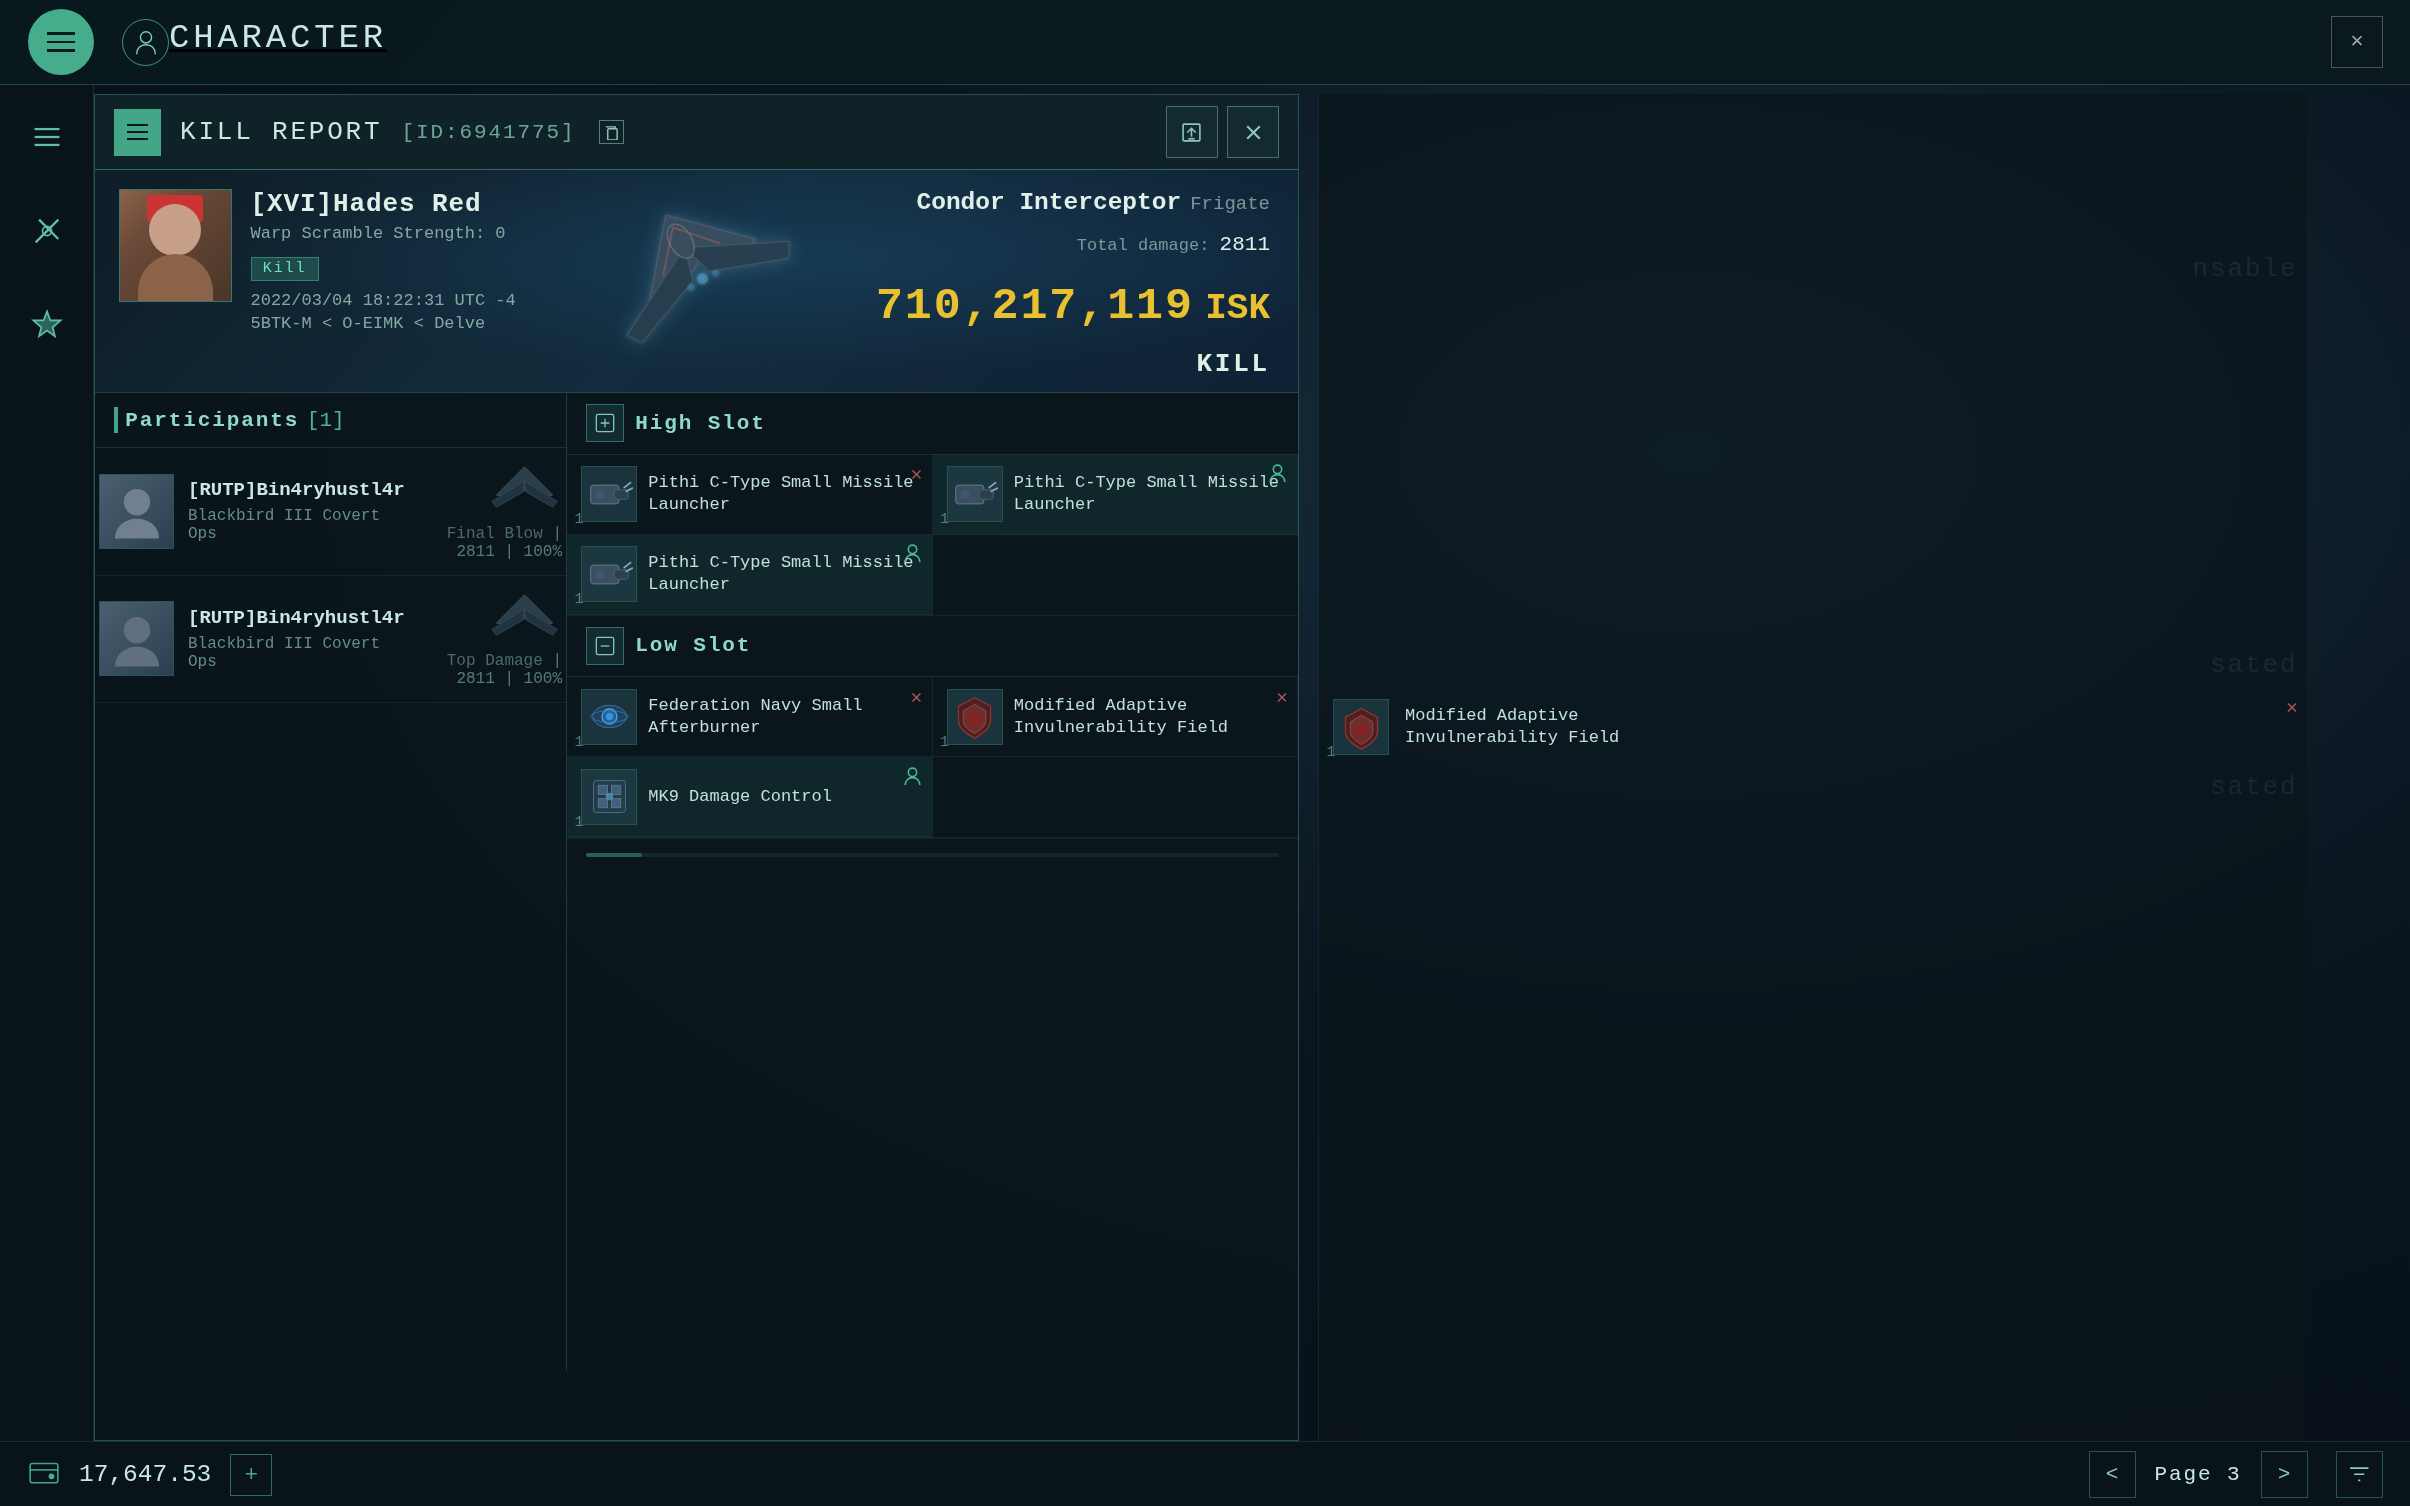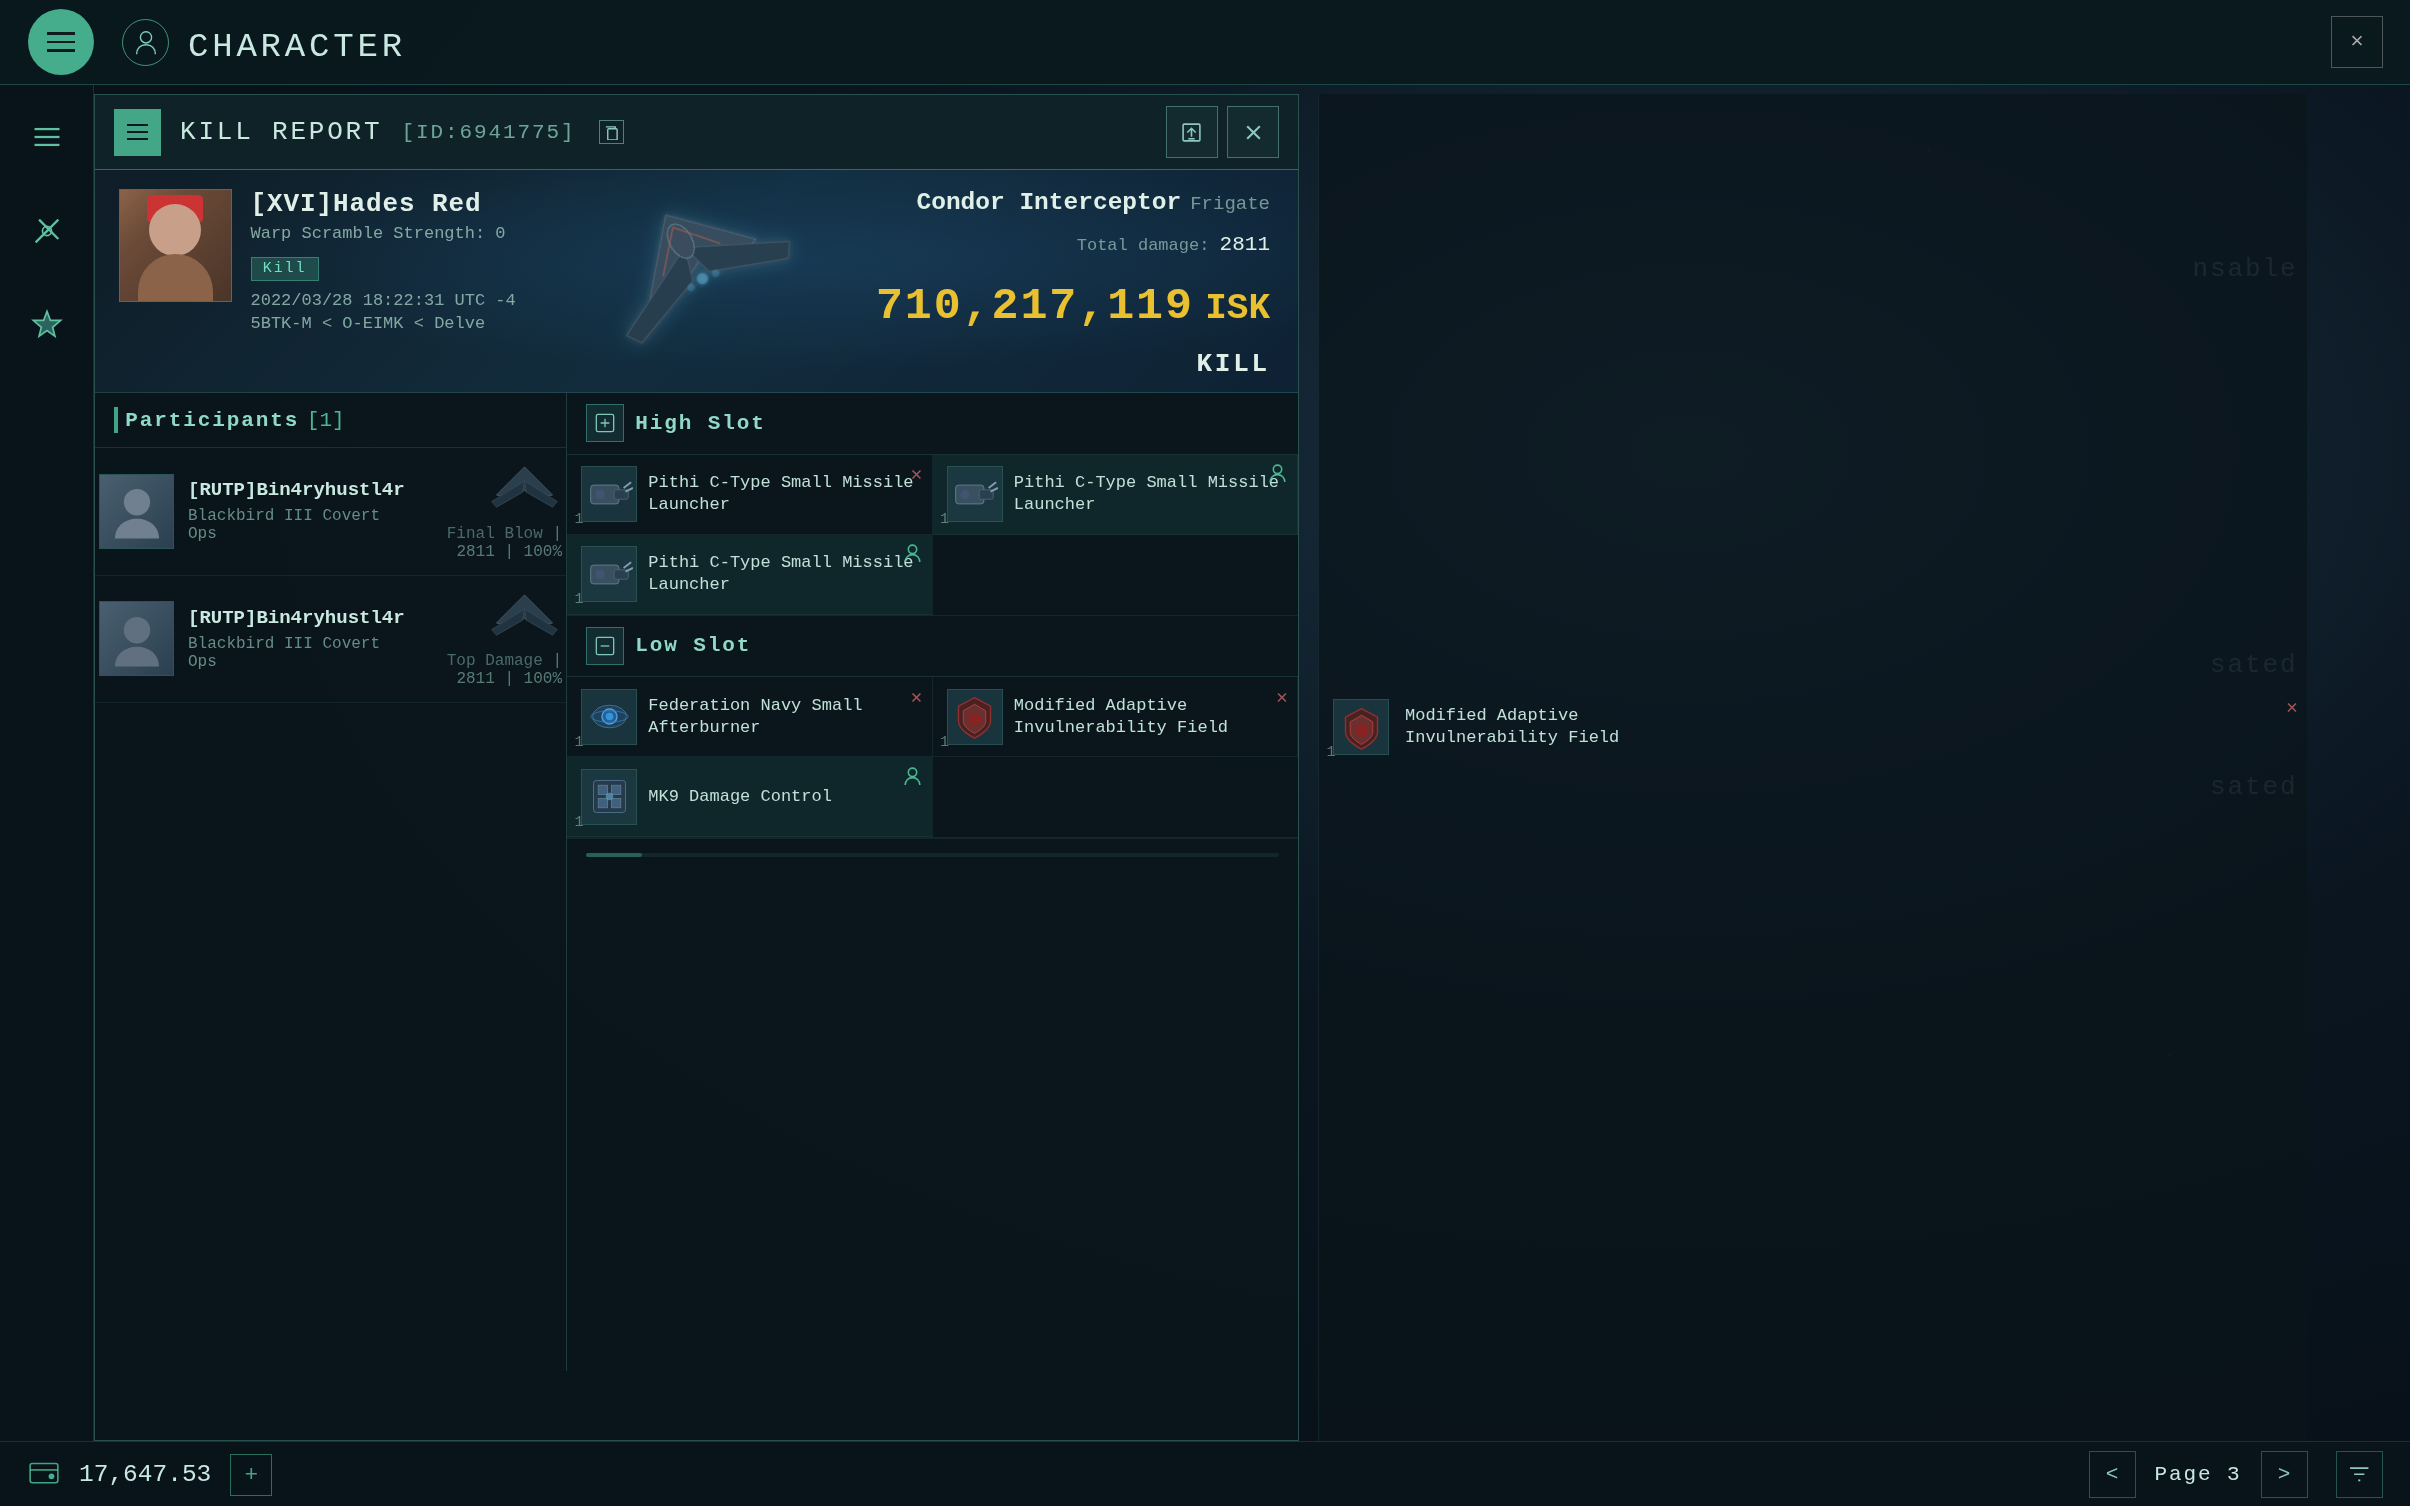--- a/index.html
+++ b/index.html
@@ -51,22 +51,23 @@
     }
     .menu-btn .hamburger {
       display: flex; flex-direction: column; gap: 5.6px;
     }
     .menu-btn .hamburger span {
       width: 28px; height: 2.8px;
       background: #0d1a1f;
       display: block;
     }
     .top-bar-title {
-      display: flex; align-items: flex-end; gap: 19px;
+      display: flex; align-items: flex-start; 
       margin-left: 28px;
+      text-decoration: underline;
     }
     .top-bar-icon {
       width: 47px; height: 47px;
       border: 1.9px solid rgba(80,200,160,0.7);
       border-radius: 50%;
       display: flex; align-items: center; justify-content: center;
     }
     .top-bar-icon svg { width: 28px; height: 28px; }
     .top-bar-text {
       font-size: 34px;
@@ -650,21 +651,21 @@
           <div class="avatar-placeholder">
             <div class="avatar-hat"></div>
             <div class="avatar-head"></div>
             <div class="avatar-body"></div>
           </div>
         </div>
         <div class="kr-pilot-info">
           <div class="kr-pilot-name">[XVI]Hades Red</div>
           <div class="kr-pilot-warp">Warp Scramble Strength: 0</div>
           <div class="kr-kill-badge">Kill</div>
-          <div class="kr-datetime">2022/03/28 18:22:31 UTC -4</div>
+          <div class="kr-datetime">2022/03/04 18:22:31 UTC -4</div>
           <div class="kr-location">5BTK-M &lt; O-EIMK &lt; Delve</div>
         </div>
       </div>
 
       <div class="kr-ship-display">
         <svg class="ship-svg ship-shape" viewBox="0 0 300 200" fill="none">
 
           <g transform="rotate(-30, 150, 100)" filter="url(#glow)">
             <defs>
               <filter id="glow">

